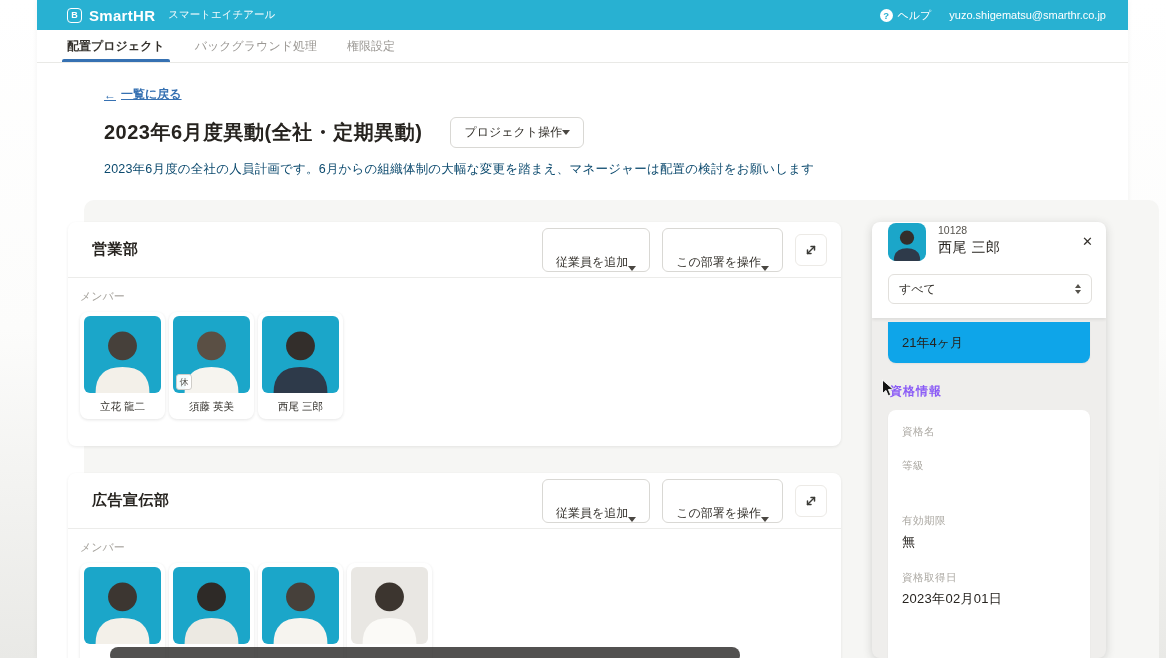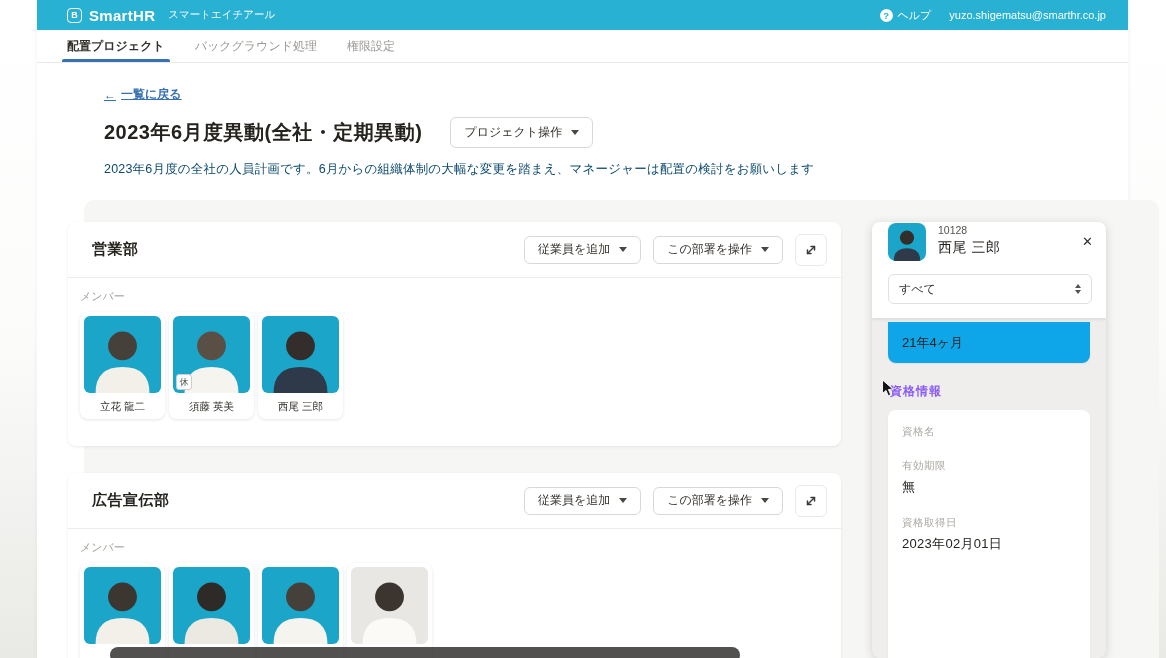--- a/index.html
+++ b/index.html
@@ -33,40 +33,40 @@
   .tab.active { color:#33302b; font-weight:bold; }
   .tab.active::after { content:""; position:absolute; left:-5px; right:-5px; bottom:0; height:3px;
                        background:#3671b2; border-radius:2px 2px 0 0; }
 
   
   .back-link { position:absolute; left:67px; top:86px; display:flex; align-items:center; gap:5px;
                color:#3671b2; font-size:12px; font-weight:bold; text-decoration:underline; cursor:pointer; }
   .title-row { position:absolute; left:67px; top:117px; display:flex; align-items:center; gap:28px; }
   .page-title { font-size:20px; font-weight:600; color:#26231f; letter-spacing:.5px; }
   .btn { background:#fff; border:1px solid #d9d8d4; border-radius:6px; color:#33302b;
-         font-size:12px; display:flex; align-items:center; gap:9px; cursor:pointer;
+         font-size:12px; display:flex; align-items:center; cursor:pointer;
          padding:0 13px; height:31px; font-family:inherit; }
   .caret { width:0; height:0; border-left:4px solid transparent; border-right:4px solid transparent;
            border-top:5px solid #4a4742; }
   .page-desc { position:absolute; left:67px; top:161px; font-size:12.5px; color:#0c4a6e; letter-spacing:.2px; }
 
   
   .main-region { position:absolute; left:47px; top:200px; width:1075px; height:458px;
                  background:#f6f6f4; border-radius:10px 10px 0 0; }
 
   
   .dept-card { position:absolute; left:68px; width:773px; background:#fff; border-radius:8px;
                box-shadow:0 1px 3px rgba(40,40,40,.09); }
   .dept-card.c1 { top:222px; height:224px; }
   .dept-card.c2 { top:473px; height:260px; }
   .dept-header { height:56px; display:flex; align-items:center; padding:0 14px 0 24px;
                  border-bottom:1px solid #ececea; }
   .dept-name { font-size:15px; font-weight:600; color:#26231f; letter-spacing:.5px; }
   .dept-header .spacer { flex:1; }
-  .dept-header .btn { height:28px; margin-left:12px; }
+  .dept-header .btn { height:44px; margin-left:12px;align-items:flex-end; }
   .icon-btn { width:32px; height:32px; border:1px solid #eceae6; border-radius:6px; background:#fff;
               display:flex; align-items:center; justify-content:center; margin-left:12px; cursor:pointer; }
   .dept-body { padding:9px 12px 0; }
   .members-label { font-size:11px; color:#a6a39d; margin:2px 0 8px; }
   .tiles { display:flex; gap:4px; }
   .tile { width:85px; background:#fff; border-radius:8px; box-shadow:0 1px 3px rgba(40,40,40,.12);
           padding:4px 4px 6px; cursor:pointer; }
   .photo { position:relative; height:77px; border-radius:6px; background:#1ba6c9; overflow:hidden; }
   .photo.gray { background:#e9e7e3; }
   .photo svg { position:absolute; left:0; bottom:0; width:100%; height:100%; }
@@ -301,20 +301,24 @@
     <div class="panel-body">
       <div class="tenure-card">
         <span>21年4ヶ月</span>
       </div>
       <div class="section-title">資格情報</div>
       <div class="fields-card">
         <div class="field">
           <div class="field-label">資格名</div>
         </div>
         <div class="field">
+          <div class="field-label">等級</div>
+          <div class="field-value"></div>
+        </div>
+        <div class="field">
           <div class="field-label">有効期限</div>
           <div class="field-value">無</div>
         </div>
         <div class="field">
           <div class="field-label">資格取得日</div>
           <div class="field-value">2023年02月01日</div>
         </div>
       </div>
     </div>
   </div>

